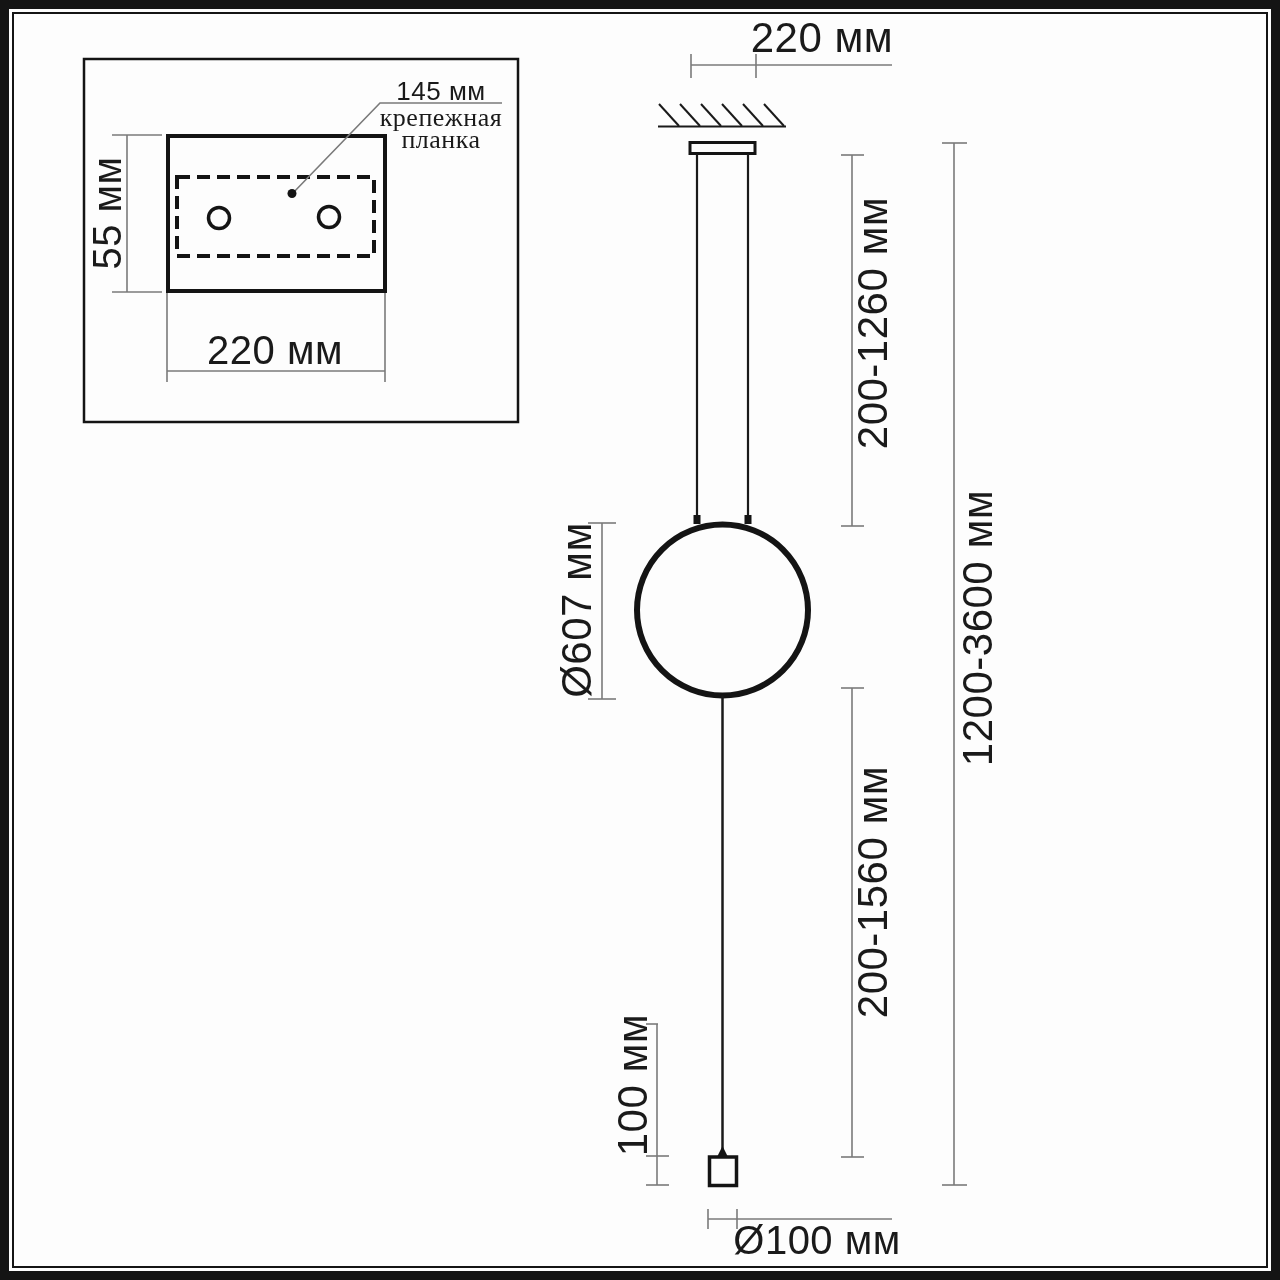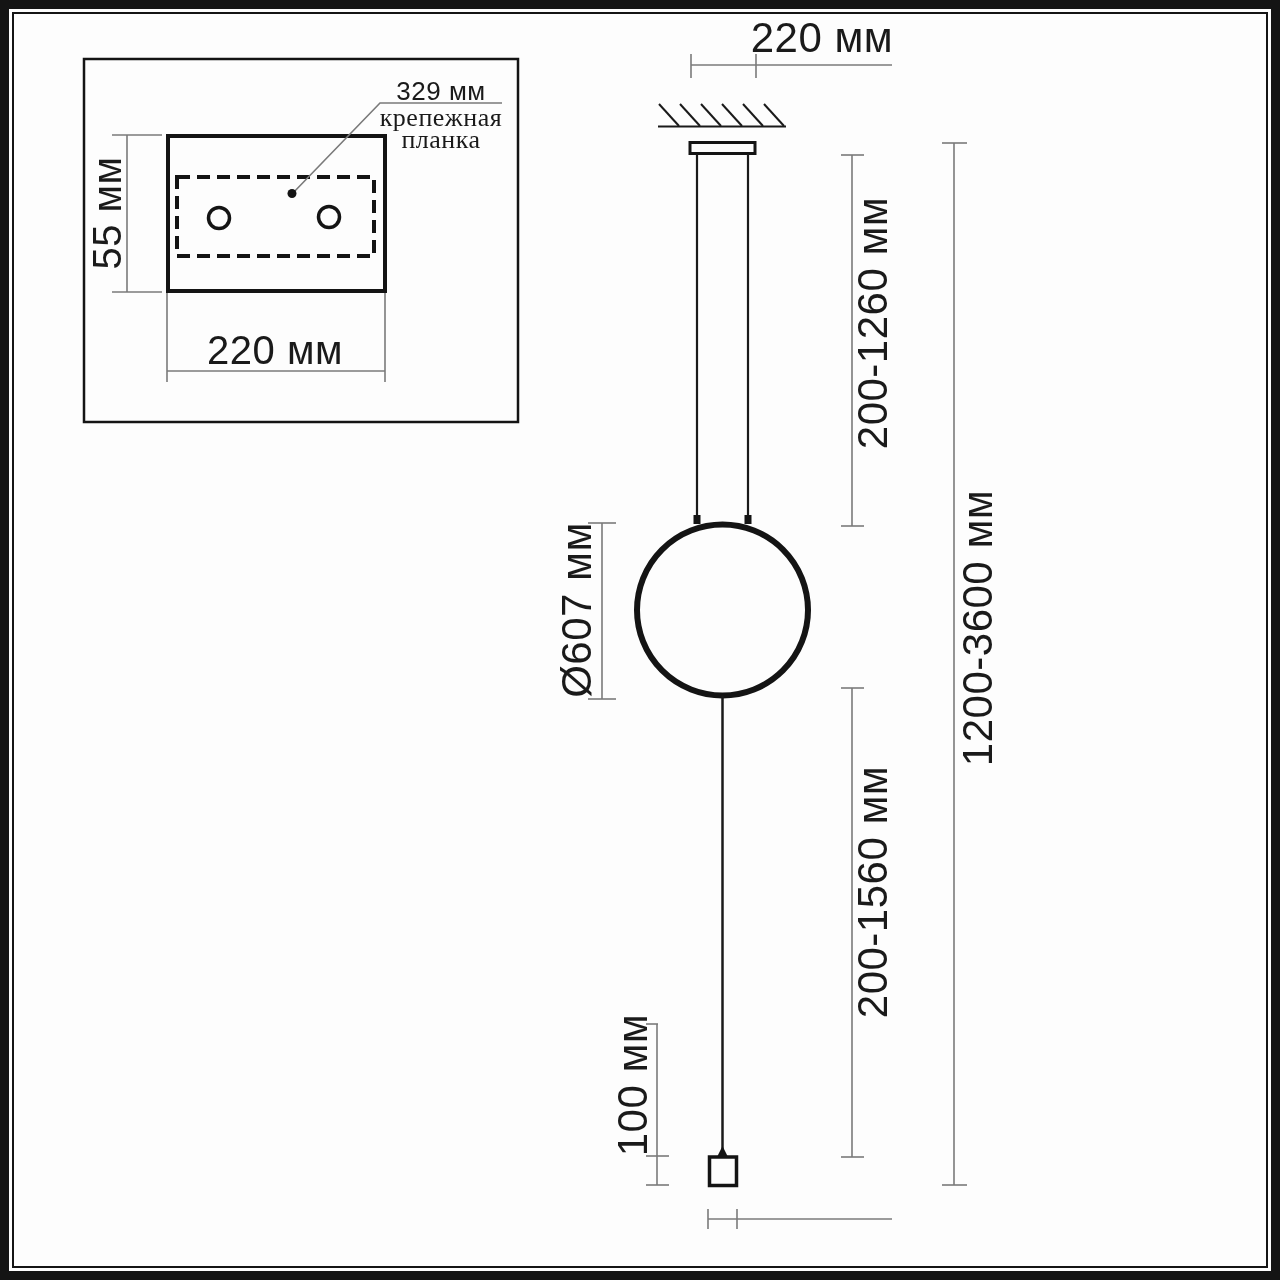--- a/index.html
+++ b/index.html
@@ -111,21 +111,21 @@
       <line x1="646" y1="1185" x2="669" y2="1185"></line>
     </g>
 
     <g stroke="#7a7a7a" stroke-width="1.6">
       <line x1="708" y1="1219" x2="892" y2="1219"></line>
       <line x1="708" y1="1209" x2="708" y2="1229"></line>
       <line x1="737" y1="1209" x2="737" y2="1229"></line>
     </g>
   </svg>
 
-  <div class="lbl" style="left:441px;top:91px;font-size:26px;">329 мм</div>
+  <div class="lbl" style="left:441px;top:91px;font-size:26px;">145 мм</div>
 
   <div class="lbl two-line" style="left:441px;top:129px;font-size:26px;font-family:Liberation Serif, serif;"><span>крепежная</span><br>
     <span>планка</span>
   </div>
 
   <div class="lbl rot" style="left:107px;top:213px;font-size:40px;">55 мм</div>
 
   <div class="lbl" style="left:275px;top:350px;font-size:40px;">220 мм</div>
 
   <div class="lbl" style="left:822px;top:38px;font-size:42px;">220 мм</div>
@@ -133,16 +133,17 @@
   <div class="lbl rot" style="left:873px;top:323px;font-size:42px;">200-1260 мм</div>
 
   <div class="lbl rot" style="left:577px;top:610px;font-size:42px;">Ø607 мм</div>
 
   <div class="lbl rot" style="left:873px;top:892px;font-size:42px;">200-1560 мм</div>
 
   <div class="lbl rot" style="left:978px;top:628px;font-size:42px;">1200-3600 мм</div>
 
   <div class="lbl rot" style="left:633px;top:1085px;font-size:42px;">100 мм</div>
 
+  <div class="lbl" style="left:817px;top:1240px;font-size:40px;">Ø100 мм</div>
 
   <div class="frame-outer"></div>
   <div class="frame-inner"></div>
 </div>
 
 </body></html>

